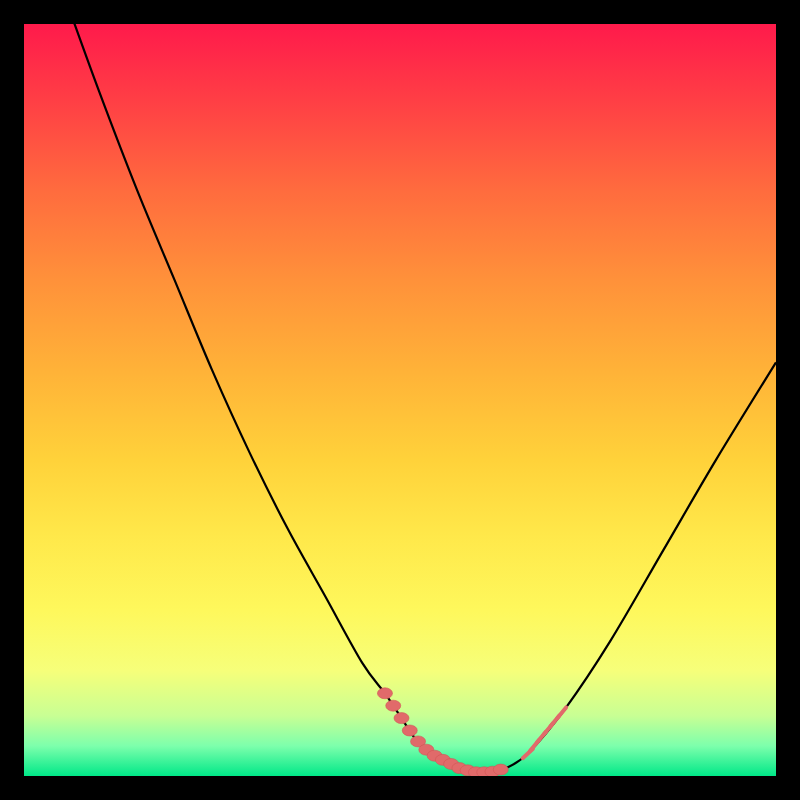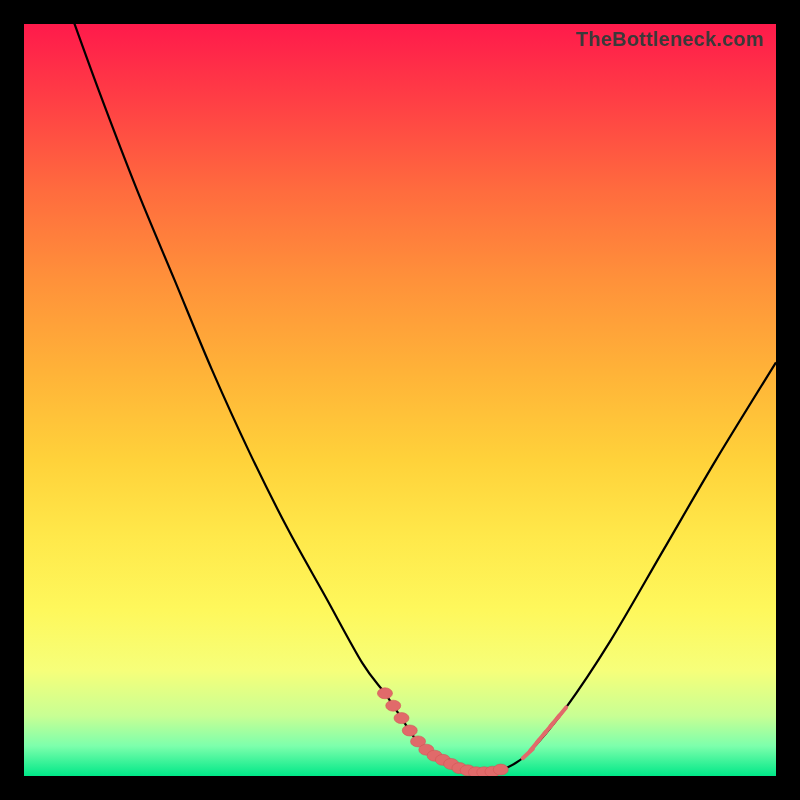--- a/index.html
+++ b/index.html
@@ -62,21 +62,20 @@
   .highlight-dash {
     stroke: #e16a6a;
     stroke-width: 4;
     stroke-linecap: round;
   }
 </style>
 </head>
 <body>
 
 <div class="frame">
-  <div class="watermark">TheBottleneck.com</div>
 
   <svg class="plot" viewBox="0 0 752 752" preserveAspectRatio="none">
     <path id="main-curve" class="curve-main" d="M 45.12 -15.039999999999964 C 50.13333333333333 -1.2533333333333108, 63.92 37.599999999999966, 75.2 67.67999999999995 C 86.48 97.75999999999993, 100.26666666666667 134.1066666666666, 112.8 165.43999999999994 C 125.33333333333333 196.77333333333328, 137.86666666666667 225.59999999999994, 150.4 255.67999999999995 C 162.93333333333334 285.75999999999993, 175.46666666666667 317.0933333333333, 188 345.91999999999996 C 200.53333333333333 374.7466666666666, 213.06666666666666 402.32, 225.6 428.64 C 238.13333333333333 454.96, 250.66666666666666 480.02666666666664, 263.2 503.84 C 275.73333333333335 527.6533333333333, 288.26666666666665 548.9599999999999, 300.8 571.52 C 313.33333333333337 594.08, 328.3733333333334 622.9066666666668, 338.40000000000003 639.2 C 348.4266666666667 655.4933333333333, 354.6933333333333 660.5066666666667, 360.96 669.28 C 367.22666666666663 678.0533333333333, 370.9866666666667 684.32, 376 691.84 C 381.0133333333333 699.36, 386.0266666666667 708.1333333333333, 391.04 714.4 C 396.05333333333334 720.6666666666666, 401.0666666666667 725.6800000000001, 406.08000000000004 729.44 C 411.09333333333336 733.2, 416.10666666666674 734.4533333333334, 421.12000000000006 736.96 C 426.1333333333334 739.4666666666667, 431.14666666666665 742.6, 436.15999999999997 744.48 C 441.1733333333333 746.36, 446.18666666666667 747.6133333333333, 451.2 748.24 C 456.2133333333333 748.8666666666667, 461.2266666666667 748.8666666666667, 466.24 748.24 C 471.25333333333333 747.6133333333333, 475.0133333333334 747.6133333333333, 481.28000000000003 744.48 C 487.5466666666667 741.3466666666667, 493.8133333333334 739.4666666666667, 503.84000000000003 729.44 C 513.8666666666667 719.4133333333334, 527.6533333333333 703.1200000000001, 541.4399999999999 684.32 C 555.2266666666666 665.52, 570.2666666666668 642.96, 586.5600000000001 616.64 C 602.8533333333334 590.3199999999999, 621.6533333333333 556.48, 639.1999999999999 526.4 C 656.7466666666666 496.32, 673.04 467.49333333333334, 691.84 436.16 C 710.6400000000001 404.8266666666667, 741.9733333333334 354.6933333333333, 752 338.4"></path>
     <g id="highlight-layer">
         <ellipse cx="360.96" cy="669.28" rx="7.5" ry="5.5" class="highlight-dot"></ellipse>
         <ellipse cx="369.23199999999997" cy="681.688" rx="7.5" ry="5.5" class="highlight-dot"></ellipse>
         <ellipse cx="377.504" cy="694.096" rx="7.5" ry="5.5" class="highlight-dot"></ellipse>
         <ellipse cx="385.776" cy="706.504" rx="7.5" ry="5.5" class="highlight-dot"></ellipse>
         <ellipse cx="394.048" cy="717.408" rx="7.5" ry="5.5" class="highlight-dot"></ellipse>
         <ellipse cx="402.32000000000005" cy="725.6800000000001" rx="7.5" ry="5.5" class="highlight-dot"></ellipse>

